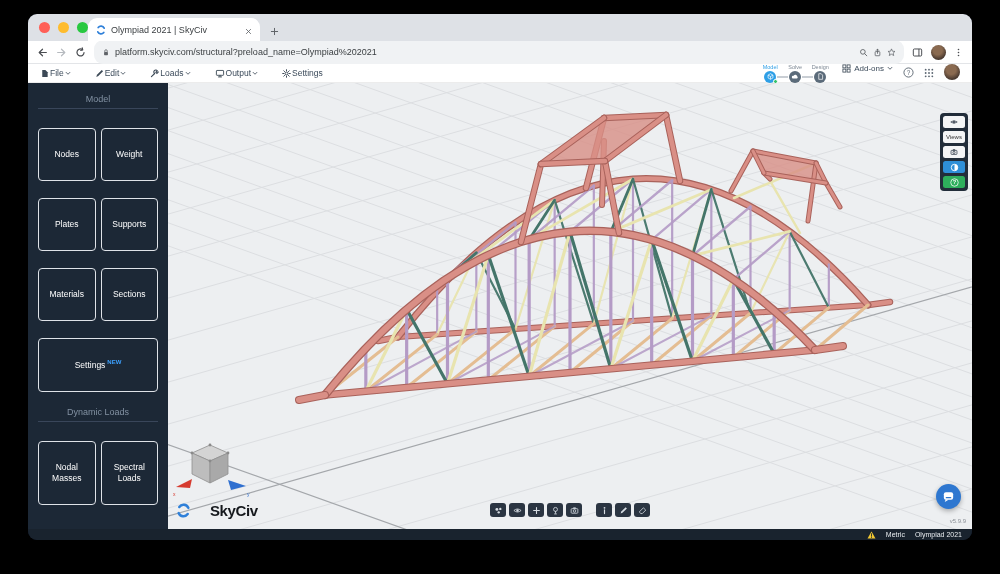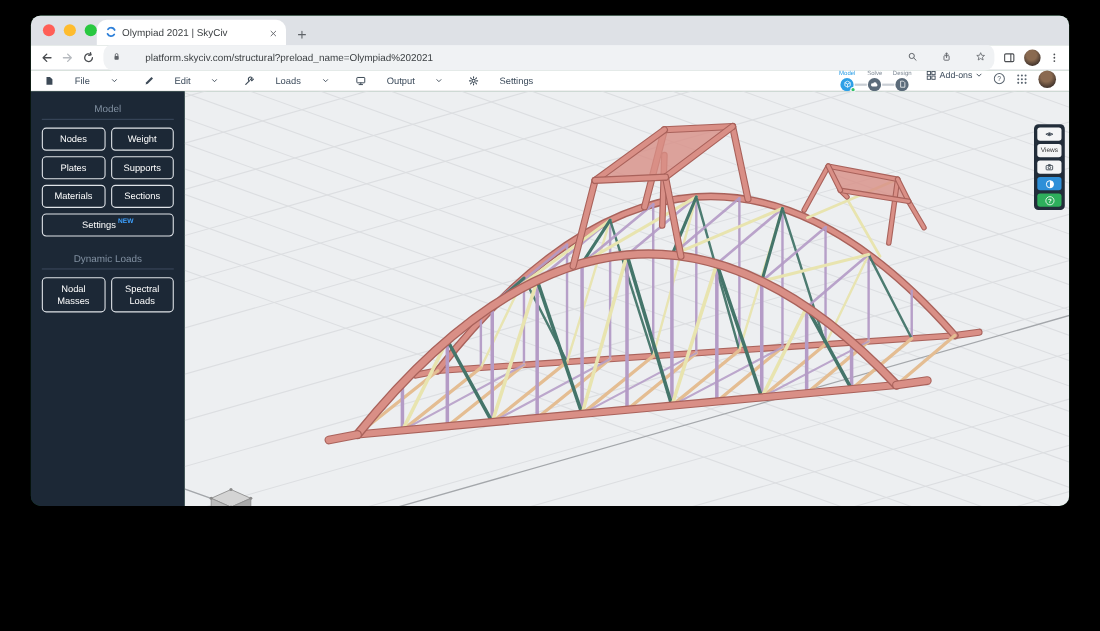--- a/index.html
+++ b/index.html
@@ -2,72 +2,72 @@
 <html><head>
 <meta charset="utf-8">
 <style>
   * { box-sizing: border-box; }
   html,body { margin:0; padding:0; }
   body {
     width:1000px; height:574px; background:#000; position:relative; overflow:hidden;
     font-family:"Liberation Sans", sans-serif;
   }
   .window {
-    position:absolute; left:28px; top:14px; width:944px; height:446px;
-    border-radius:9px; overflow:hidden; background:#14532d;
+    position:absolute; left:28px; top:14px; width:944px; height:526px;
+    border-radius:9px; overflow:hidden; background:#0f172a;
     box-shadow:0 14px 44px rgba(0,0,0,.55);
   }
   
   .tabstrip { height:27px; background:#dee1e6; position:relative; display:flex; align-items:flex-end; }
   .lights { position:absolute; left:11px; top:8px; display:flex; gap:8px; }
   .light { width:11px; height:11px; border-radius:50%; }
   .light.r { background:#ff5f57; } .light.y { background:#febc2e; } .light.g { background:#28c840; }
   .tab { margin-left:60px; width:172px; height:23px; background:#fff; border-radius:9px 9px 0 0;
          display:flex; align-items:center; padding:0 8px; gap:5px; }
   .tab-title { font-size:9px; color:#3c4043; flex:1; white-space:nowrap; overflow:hidden; }
   .newtab { margin:0 0 5px 10px; display:flex; }
   
   .toolbar { height:23px; background:#fff; display:flex; align-items:center; padding:0 9px; gap:8px;
              border-bottom:1px solid #e3e5e8; }
   .nav-ic { display:flex; align-items:center; }
   .urlbar { flex:1; height:16px; background:#f0f2f4; border-radius:9px; display:flex; align-items:center;
-            padding:12px 8px; gap:22px; }
+            padding:12px 8px; gap:5px; }
   .url-text { font-size:9px; color:#3c4043; flex:1; white-space:nowrap; overflow:hidden; }
   .avatar { width:15px; height:15px; border-radius:50%;
             background:radial-gradient(circle at 45% 35%, #8a6a50 0 35%, #4a3a30 70%, #2a2422 100%); }
   
   .appbar { height:19px; background:#fff; display:flex; align-items:center; padding:0 12px;
             border-bottom:1px solid #ececec; }
-  .menu-item { display:flex; align-items:center; gap:19px; margin-right:24px; font-size:8.5px; color:#3b4a5a; cursor:default; }
+  .menu-item { display:flex; align-items:center; gap:1px; margin-right:24px; font-size:8.5px; color:#3b4a5a; cursor:default; }
   .app-right { margin-left:auto; display:flex; align-items:flex-start; gap:10px; }
   .stepper { display:flex; align-items:flex-start; }
   .step { display:flex; flex-direction:column; align-items:center; width:24px; }
   .step-label { font-size:5.5px; color:#7d8894; margin-bottom:1px; }
   .step-label.active { color:#2e9fe6; }
   .step-circle { width:12px; height:12px; border-radius:50%; background:#5b6b7a;
                  display:flex; align-items:center; justify-content:center; position:relative; }
   .step-circle.active { background:#2e9fe6; }
   .check-dot { position:absolute; right:-2px; bottom:-1px; width:5px; height:5px; border-radius:50%;
                background:#35c26b; border:1px solid #fff; }
   .connector { width:11px; height:2px; background:#c9ced4; margin-top:12px; margin-left:-5px; margin-right:-5px; }
   .addons { display:flex; align-items:center; gap:3px; font-size:8px; color:#3b4a5a; }
   
   .content { display:flex; height:446px; }
   .sidebar { width:140px; background:#1c2836; padding:6px 10px 0; overflow:hidden; }
   .side-header { text-align:center; color:#8291a2; font-size:9px; padding:5px 0 4px;
                  border-bottom:1px solid #39465a; margin-bottom:7px; }
   .btn-grid { display:grid; grid-template-columns:1fr 1fr; gap:5px; margin-bottom:10px; }
   .sbtn { background:transparent; border:1px solid #dfe3e8; color:#fff; border-radius:4px;
-          font-size:8.5px; line-height:1.3; padding:4px 1px; text-align:center;
-          font-family:"Liberation Sans", sans-serif; cursor:pointer; }
+          font-size:8.5px; line-height:1.3; padding:20px 1px; text-align:center;
+          font-family:"Liberation Sans", sans-serif; cursor:pointer;margin-top:12px; }
   .full { grid-column:1 / span 2; }
   .new-badge { color:#3da1ff; font-size:6px; font-weight:700; margin-left:2px; vertical-align:super; }
   .viewport { flex:1; position:relative; background:#edeff1; overflow:hidden; }
   #scene { position:absolute; left:0; top:0; }
-  .brand { position:absolute; left:8px; bottom:10px; display:flex; align-items:center; gap:4px; }
+  .brand { position:absolute; left:8px; bottom:10px; display:flex; align-items:center; gap:19px; }
   .brand-text { font-size:15px; font-weight:700; color:#15181c; letter-spacing:-0.4px; }
   .vp-toolbar { position:absolute; left:50%; transform:translateX(-50%); bottom:12px; display:flex; gap:14px; }
   .vp-group { display:flex; gap:3px; }
   .vp-btn { width:16px; height:14px; background:#2b3542; border-radius:3px;
             display:flex; align-items:center; justify-content:center; cursor:pointer; }
   .right-tools { position:absolute; right:4px; top:30px; background:#222d3a; padding:3px;
                  border-radius:4px; display:flex; flex-direction:column; gap:3px; }
   .rt-btn { width:22px; height:12px; border-radius:2.5px; background:#f4f5f6;
             display:flex; align-items:center; justify-content:center; font-size:6px; color:#333; cursor:pointer; }
   .rt-blue { background:#2e8fd8; } .rt-green { background:#2eae5c; }

